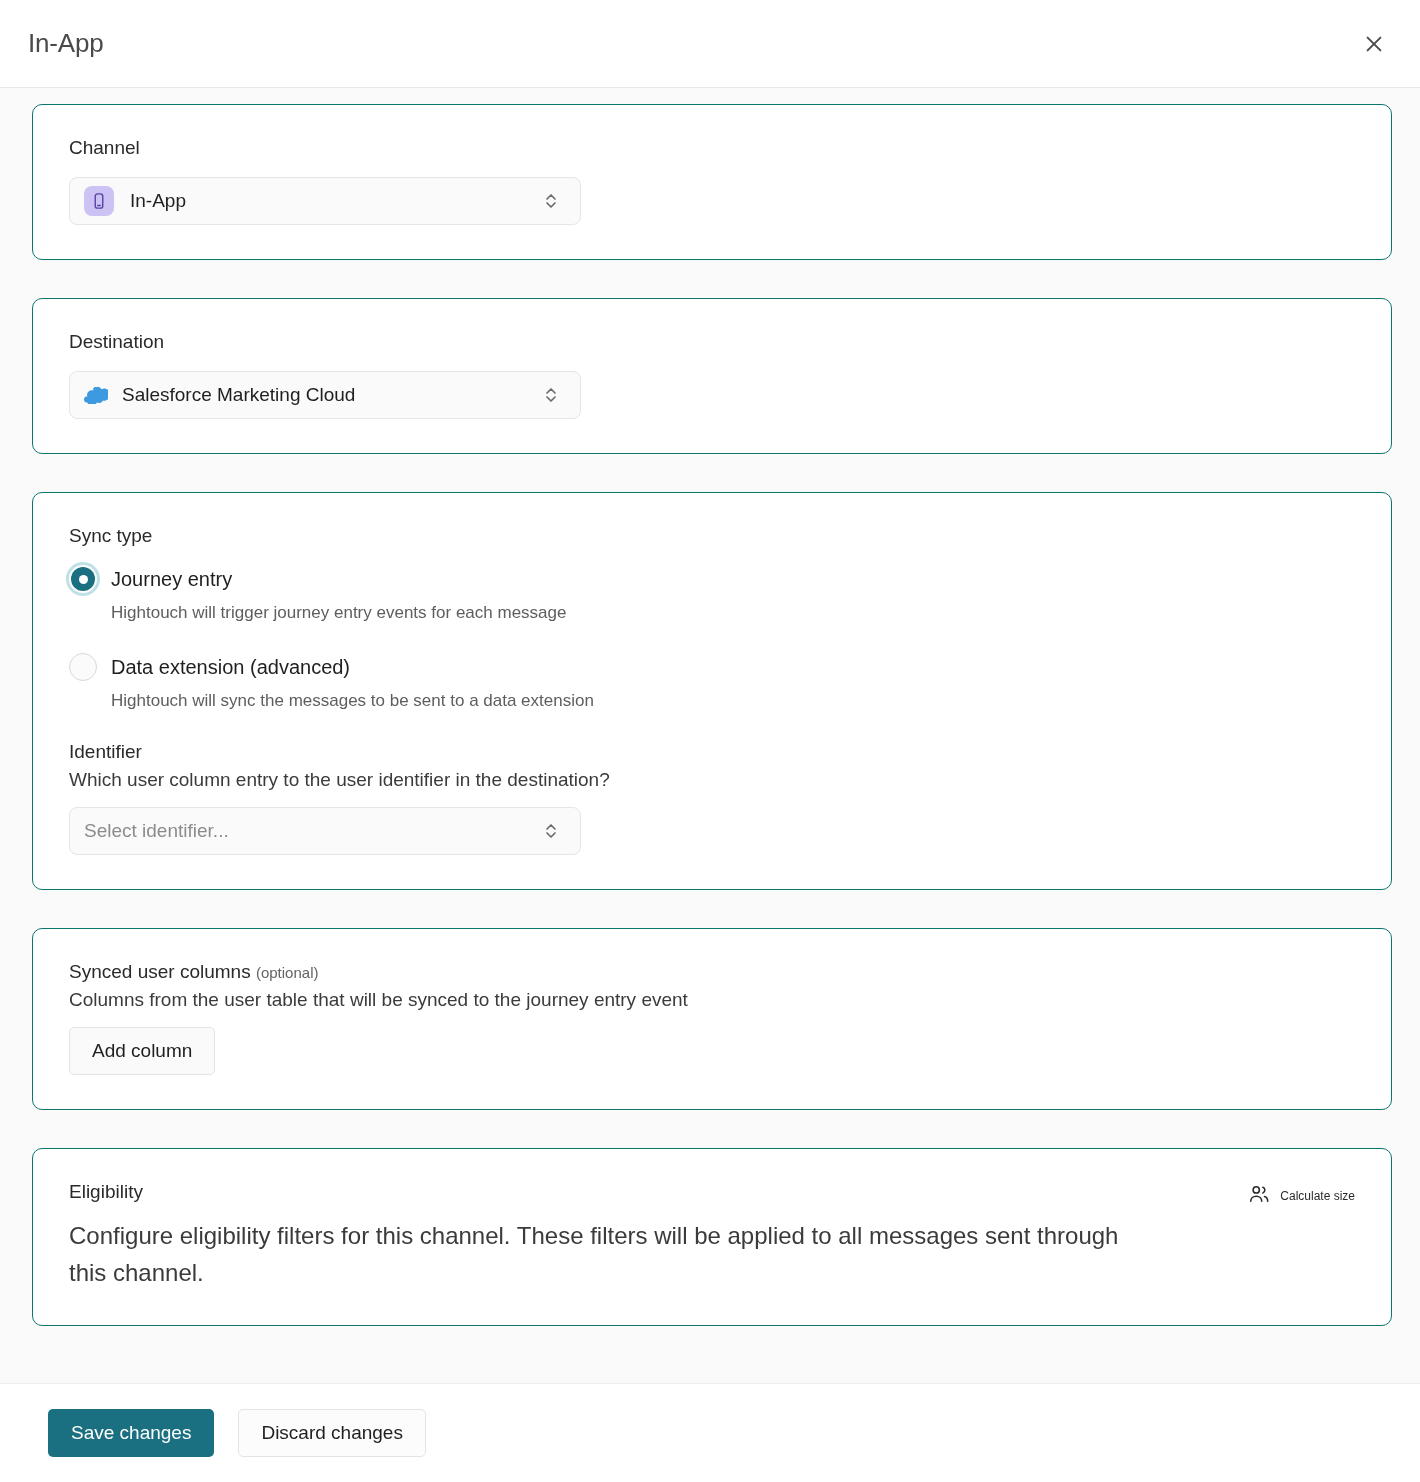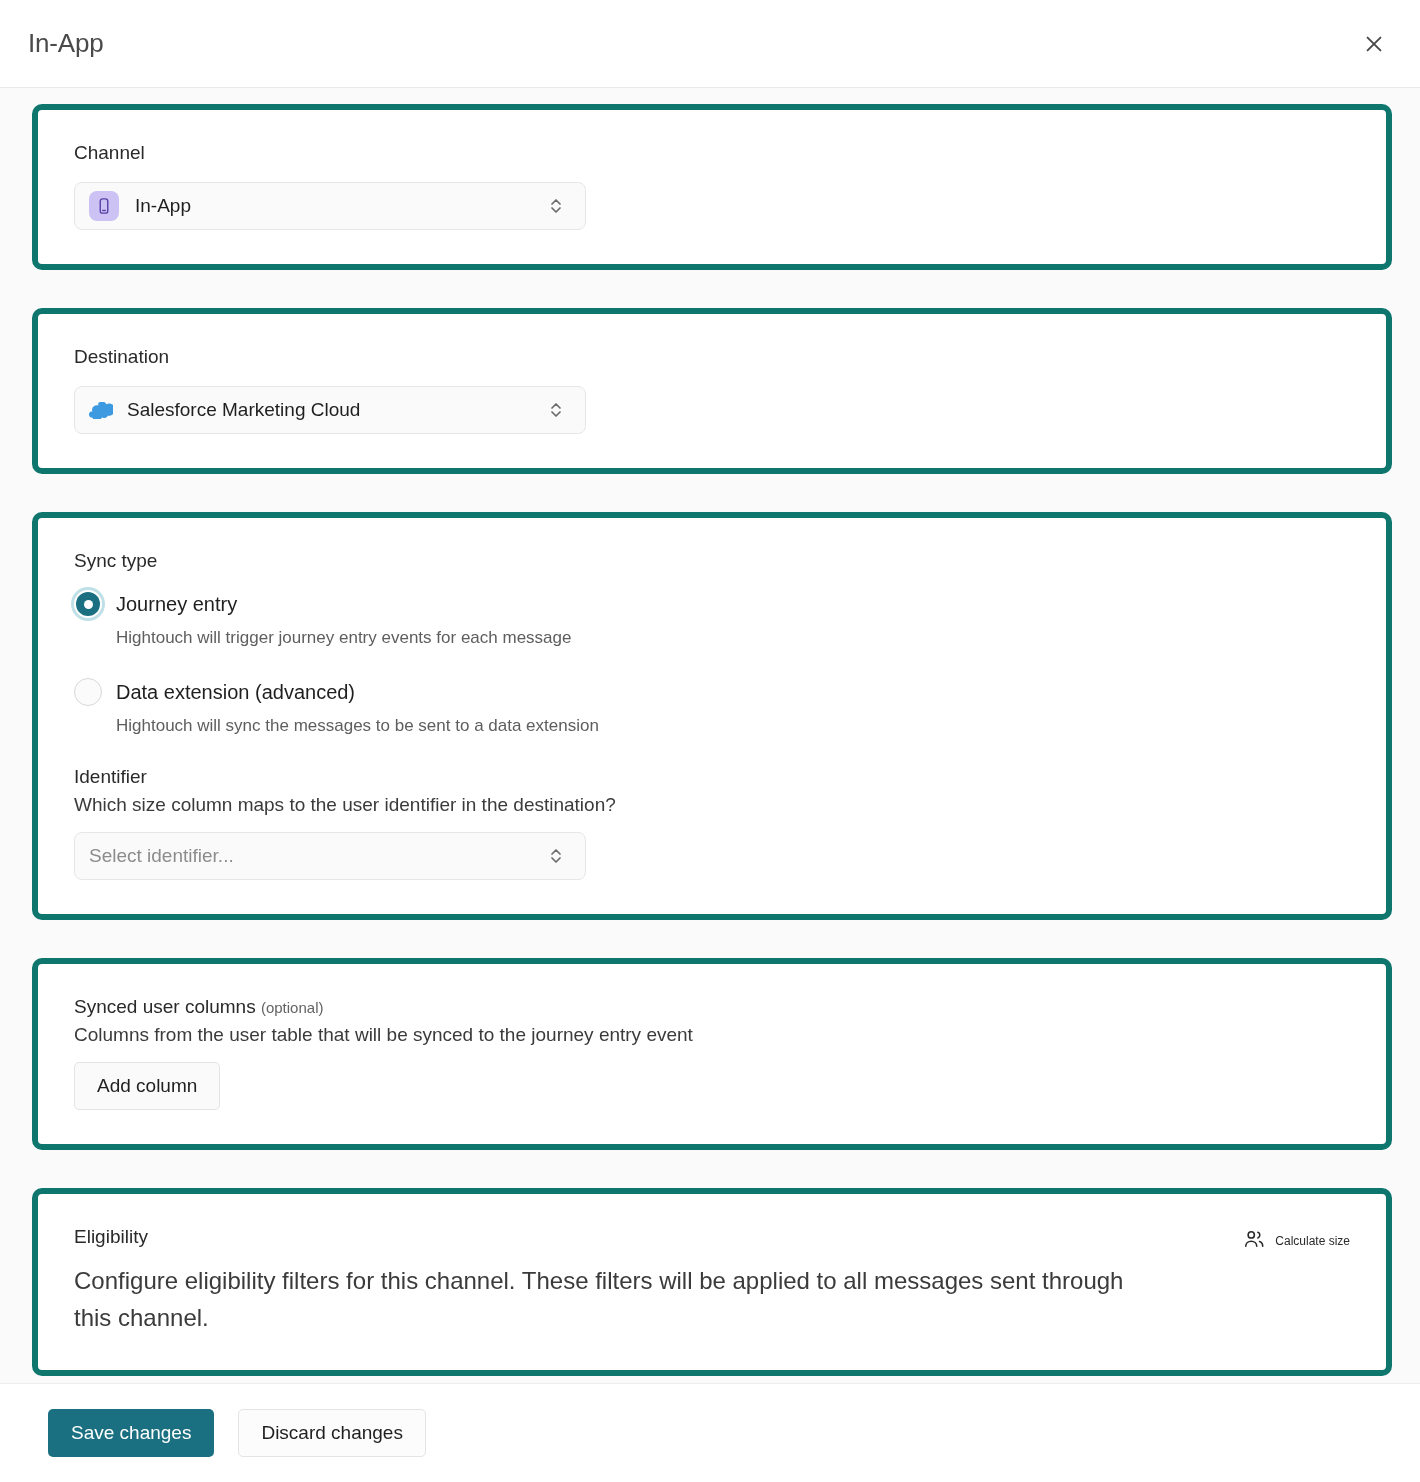--- a/index.html
+++ b/index.html
@@ -45,21 +45,21 @@
   
   .body {
     flex: 1 1 auto;
     background: #fafafa;
     padding: 16px 28px 0 32px;
     overflow: hidden;
     position: relative;
   }
   .card {
     background: #ffffff;
-    border: 6px solid #0f766e;
+    border: 1px solid #0f766e;
     border-radius: 10px;
     padding: 32px 36px 34px 36px;
     margin-bottom: 38px;
     position: relative;
   }
   .card.eligibility { margin-bottom: 16px; }
 
   .field-label {
     font-size: 19px;
     color: #2a2a2a;
@@ -295,21 +295,21 @@
       <div class="radio-block">
         <div class="radio-row">
           <span class="radio off"></span>
           <span class="radio-label">Data extension (advanced)</span>
         </div>
         <div class="radio-help">Hightouch will sync the messages to be sent to a data extension</div>
       </div>
 
       <div class="mt26">
         <div class="field-label tight">Identifier</div>
-        <div class="section-sub">Which size column maps to the user identifier in the destination?</div>
+        <div class="section-sub">Which user column entry to the user identifier in the destination?</div>
         <div class="select">
           <span class="sel-text placeholder">Select identifier...</span>
           <span class="chev">
             <svg width="16" height="24" viewBox="0 0 16 24" fill="none" stroke="currentColor" stroke-width="1.7" stroke-linecap="round" stroke-linejoin="round">
               <polyline points="4,10 8,6 12,10"></polyline>
               <polyline points="4,14 8,18 12,14"></polyline>
             </svg>
           </span>
         </div>
       </div>

